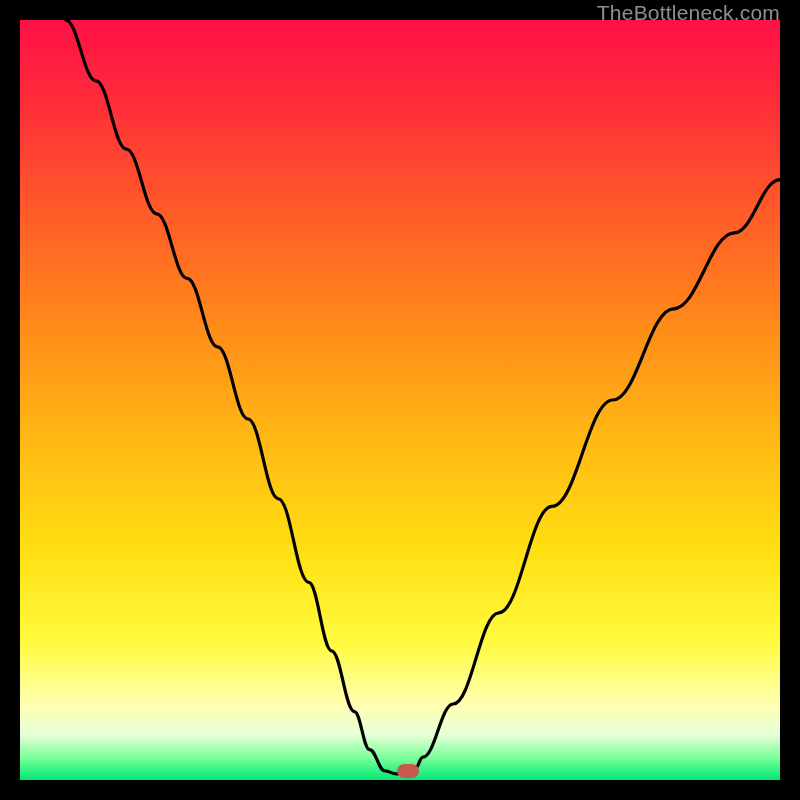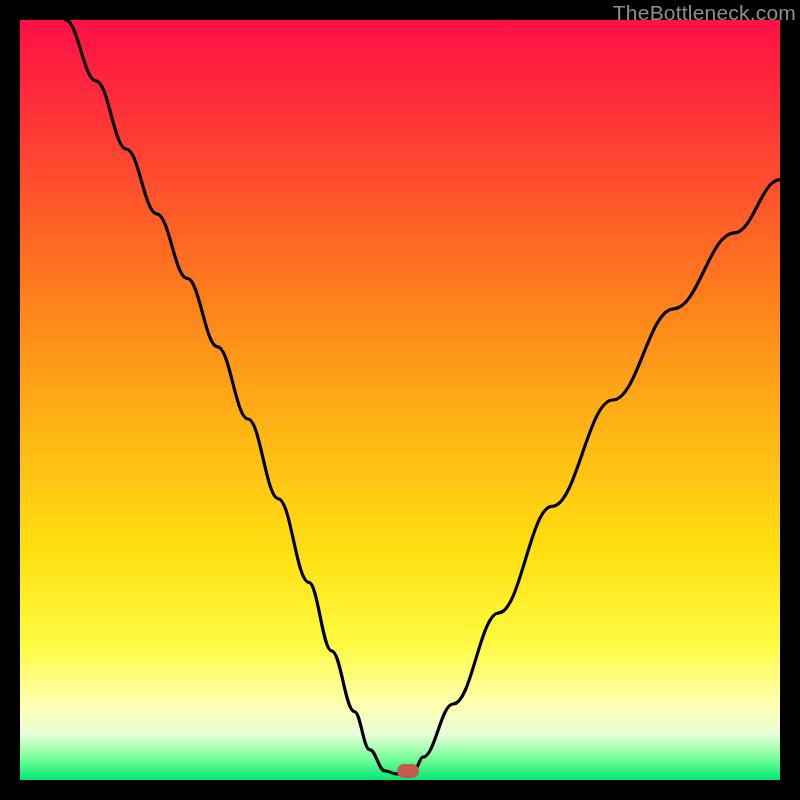--- a/index.html
+++ b/index.html
@@ -58,21 +58,21 @@
     position: absolute;
     width: 22px;
     height: 14px;
     border-radius: 7px;
     background: #c7594f;
     transform: translate(-50%, -50%);
   }
   .watermark {
     position: absolute;
     top: 1px;
-    right: 4px;
+    right: 20px;
     color: #8f8f8f;
     font-size: 21px;
     font-weight: 500;
     letter-spacing: 0.2px;
   }
 </style>
 </head>
 <body>
 
 <div class="frame">

